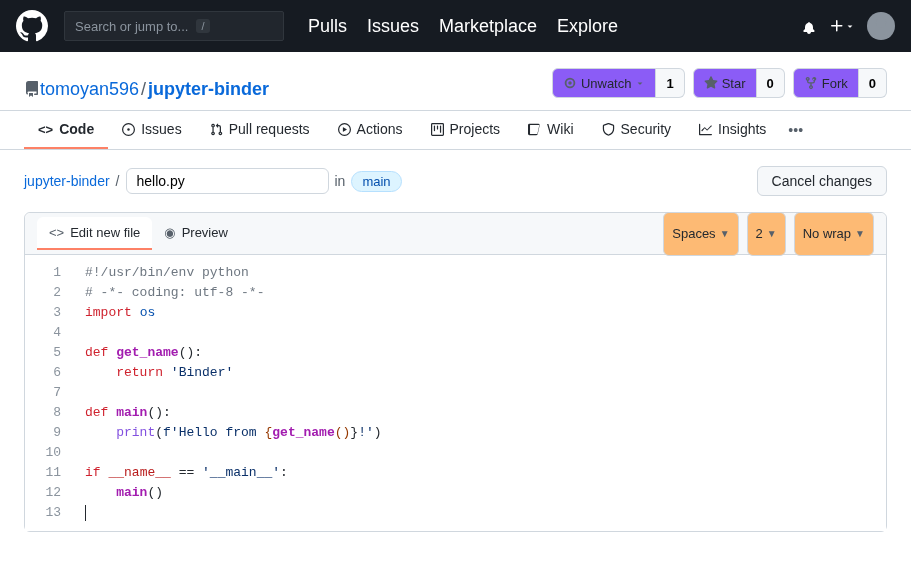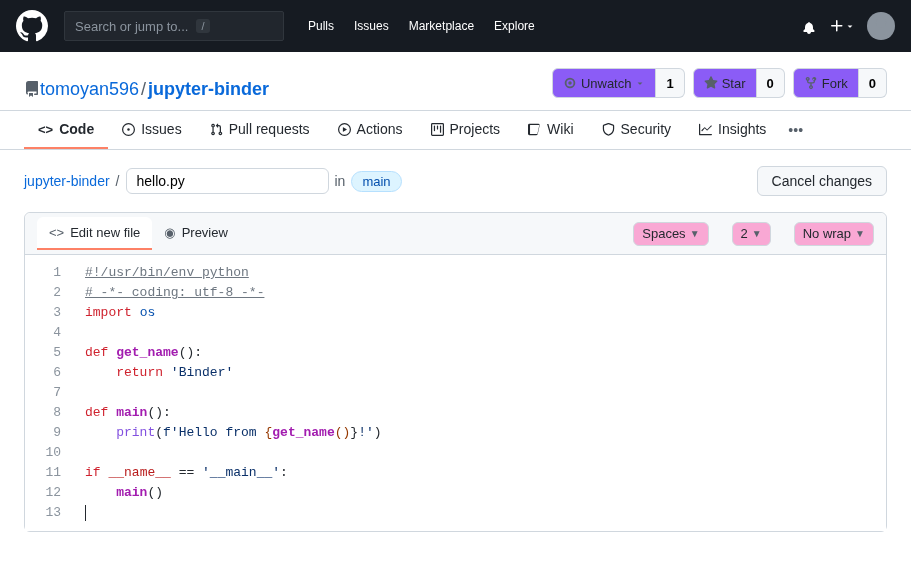--- a/index.html
+++ b/index.html
@@ -4,21 +4,21 @@
   <style>
     * { margin: 0; padding: 0; box-sizing: border-box; }
     body { font-family: -apple-system, BlinkMacSystemFont, "Segoe UI", Helvetica, Arial, sans-serif; font-size: 14px; background: #fff; color: #24292f; width: 911px; height: 563px; overflow: hidden; }
 
     
     .header { background: #161b22; color: #fff; display: flex; align-items: center; padding: 0 16px; height: 52px; gap: 16px; }
     .header-logo { width: 32px; height: 32px; flex-shrink: 0; }
     .header-search { background: #21262d; border: 1px solid #30363d; border-radius: 2px; color: #8b949e; display: flex; align-items: center; gap: 8px; padding: 0 10px; height: 30px; width: 220px; font-size: 13px; cursor: text; }
     .header-search-slash { background: #30363d; color: #8b949e; border-radius: 3px; font-size: 11px; padding: 1px 5px; }
     .header-nav { display: flex; gap: 20px; margin-left: 8px; }
-    .header-nav a { color: #fff; text-decoration: none; font-size: 12px; font-weight: 500; }
+    .header-nav a { color: #fff; text-decoration: none; font-size: 18px; font-weight: 500; }
     .header-actions { margin-left: auto; display: flex; align-items: center; gap: 12px; }
     .header-icon-btn { color: #fff; background: none; border: none; cursor: pointer; font-size: 18px; display: flex; align-items: center; }
     .header-plus { font-size: 20px; }
     .header-avatar { width: 28px; height: 28px; border-radius: 50%; background: #8b949e; display: flex; align-items: center; justify-content: center; overflow: hidden; }
 
     
     .repo-header { padding: 16px 24px 0; display: flex; align-items: center; justify-content: space-between; border-bottom: 1px solid #d0d7de; }
     .repo-title { display: flex; align-items: center; font-size: 18px; font-weight: 400; }
     .repo-title a { color: #0969da; text-decoration: none; }
     .repo-title .sep { color: #57606a; font-weight: 300; margin: 0 2px; }
@@ -40,35 +40,35 @@
     .breadcrumb .branch-in { color: #57606a; font-size: 14px; }
     .breadcrumb .branch-badge { background: #ddf4ff; color: #0550ae; border: 1px solid #b6e0fe; border-radius: 12px; padding: 2px 10px; font-size: 13px; font-weight: 500; }
     .cancel-btn { background: #f6f8fa; border: 1px solid #d0d7de; border-radius: 6px; padding: 6px 14px; font-size: 14px; cursor: pointer; color: #24292f; font-weight: 500; text-align: right; }
 
     
     .editor-container { border: 1px solid #d0d7de; border-radius: 6px; margin: 0 24px; }
     .editor-tabs { display: flex; align-items: center; background: #f6f8fa; border-bottom: 1px solid #d0d7de; border-radius: 6px 6px 0 0; padding: 0 12px; height: 42px; }
     .editor-tab { display: flex; align-items: center; gap: 6px; padding: 8px 12px; font-size: 13px; cursor: pointer; color: #24292f; border-bottom: 2px solid transparent; }
     .editor-tab.active { background: #fff; border-bottom: 2px solid #fd8166; border-radius: 6px 6px 0 0; }
     .editor-toolbar { margin-left: auto; display: flex; align-items: center; gap: 8px; }
-    .editor-select { background: #f9a8d4; border: 1px solid #d0d7de; border-radius: 6px; padding: 3px 8px; font-size: 13px; cursor: pointer; color: #24292f; display: flex; align-items: center; gap: 4px; height: 24px; margin-left: 15px; }
+    .editor-select { background: #fdba74; border: 1px solid #d0d7de; border-radius: 6px; padding: 3px 8px; font-size: 13px; cursor: pointer; color: #24292f; display: flex; align-items: center; gap: 4px; height: 44px; }
     .select-chevron { color: #57606a; font-size: 10px; }
 
     
     .code-editor { background: #fff; font-family: "SFMono-Regular", Consolas, "Liberation Mono", Menlo, monospace; font-size: 13px; line-height: 20px; padding: 8px 0; min-height: 220px; display: flex; }
     .line-numbers { color: #8b949e; text-align: right; padding: 0 12px 0 16px; user-select: none; min-width: 48px; }
     .line-number { height: 20px; display: flex; align-items: center; justify-content: flex-end; }
     .code-content { flex: 1; padding: 0 12px; overflow-x: auto; }
     .code-line { height: 20px; white-space: pre; display: flex; align-items: center; }
     .code-line.cursor-line { position: relative; }
     .code-cursor { display: inline-block; width: 1px; height: 16px; background: #24292f; animation: blink 1s step-end infinite; vertical-align: text-bottom; }
     @keyframes blink { 0%, 100% { opacity: 1; } 50% { opacity: 0; } }
 
     
-    .c-comment { color: #6e7781; text-decoration: underline; }
+    .c-comment { color: #6e7781; }
     .c-keyword { color: #cf222e; }
     .c-func { color: #a21caf; font-weight: bold; }
     .c-string { color: #0a3069; }
     .c-builtin { color: #8250df; }
     .c-variable { color: #b91c1c; }
     .c-import { color: #0550ae; }
   </style>
 </head>
 <body>
 

